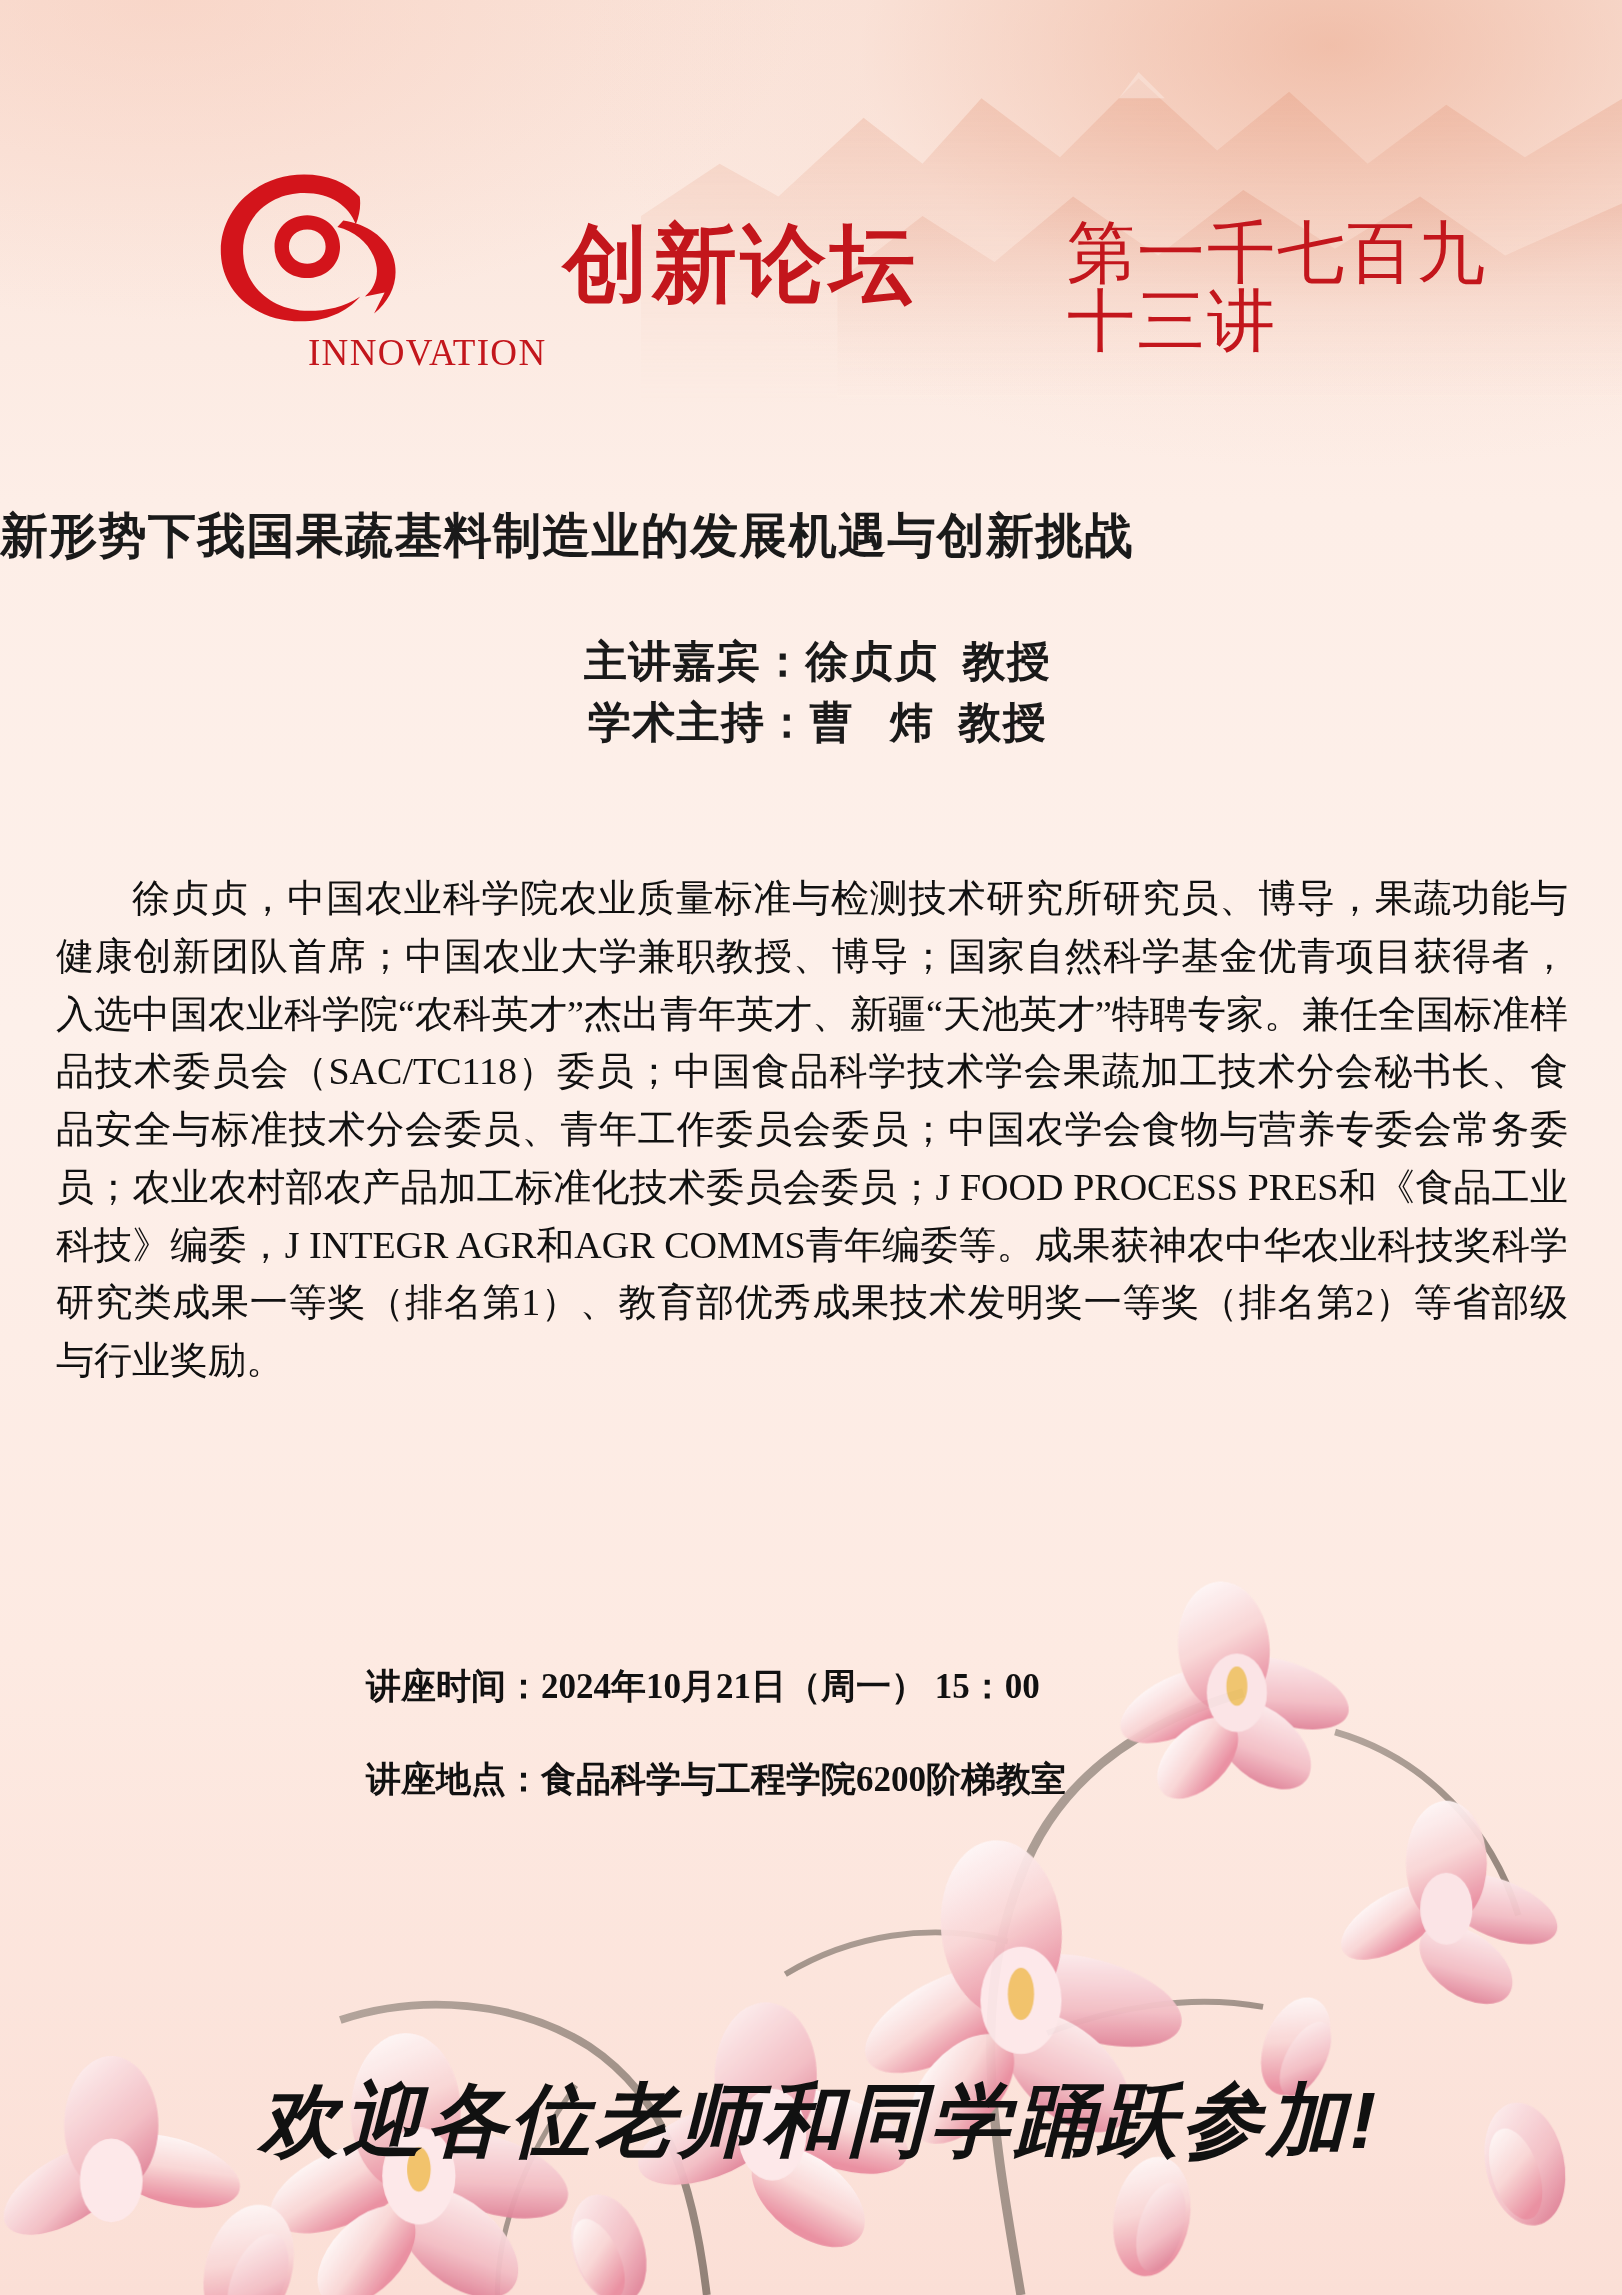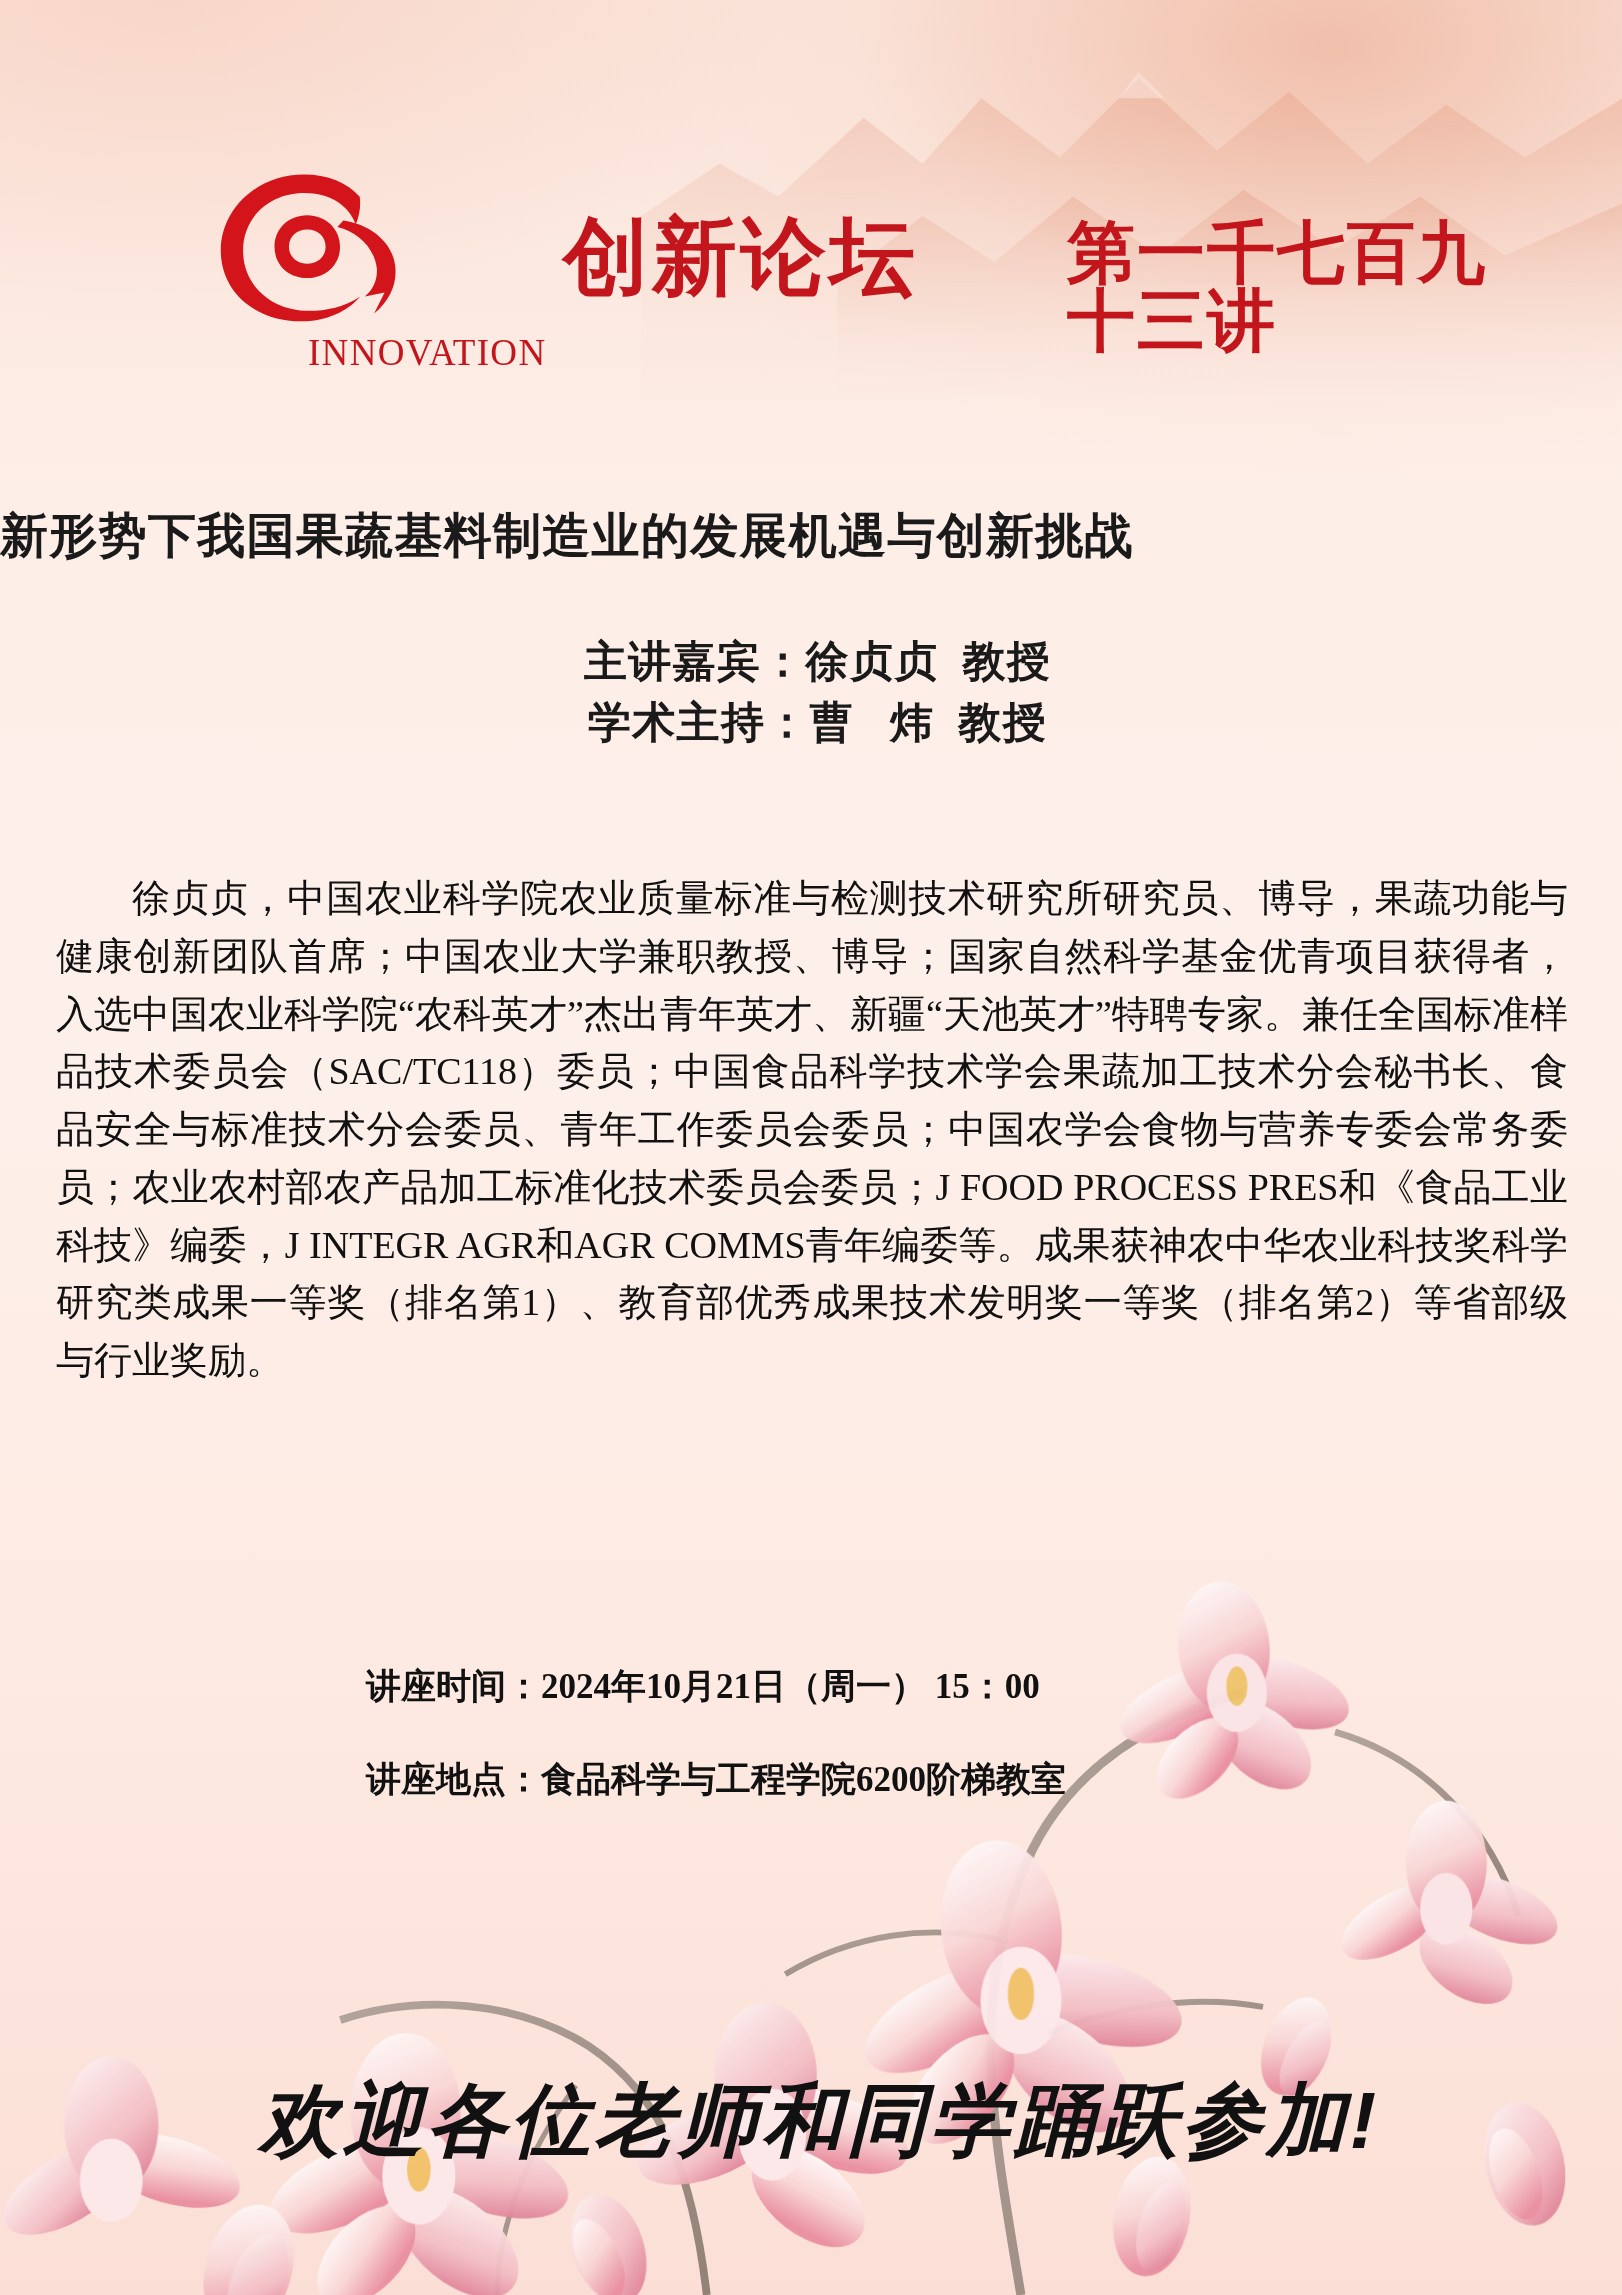--- a/index.html
+++ b/index.html
@@ -63,34 +63,34 @@
     top: 167px;
     font-family: "Liberation Serif", serif;
     font-size: 37px;
     letter-spacing: 1.3px;
     color: #c3161c;
     font-weight: 400;
   }
   .forum-title {
     position: absolute;
     left: 406px;
-    top: 50px;
+    top: 57px;
     font-family: "Liberation Sans", sans-serif;
     font-weight: bold;
     font-size: 85px;
     color: #c3161c;
     letter-spacing: 3.9px;
     line-height: 1;
   }
   .forum-session {
     position: absolute;
     left: 910px;
     top: 54px;
     font-family: "Liberation Sans", sans-serif;
-    font-weight: bold;
+    font-weight: normal;
     font-size: 68px;
     color: #c3161c;
     letter-spacing: 2px;
     line-height: 1;
   }
 
   
   .lecture-title {
     position: absolute;
     top: 504px;

